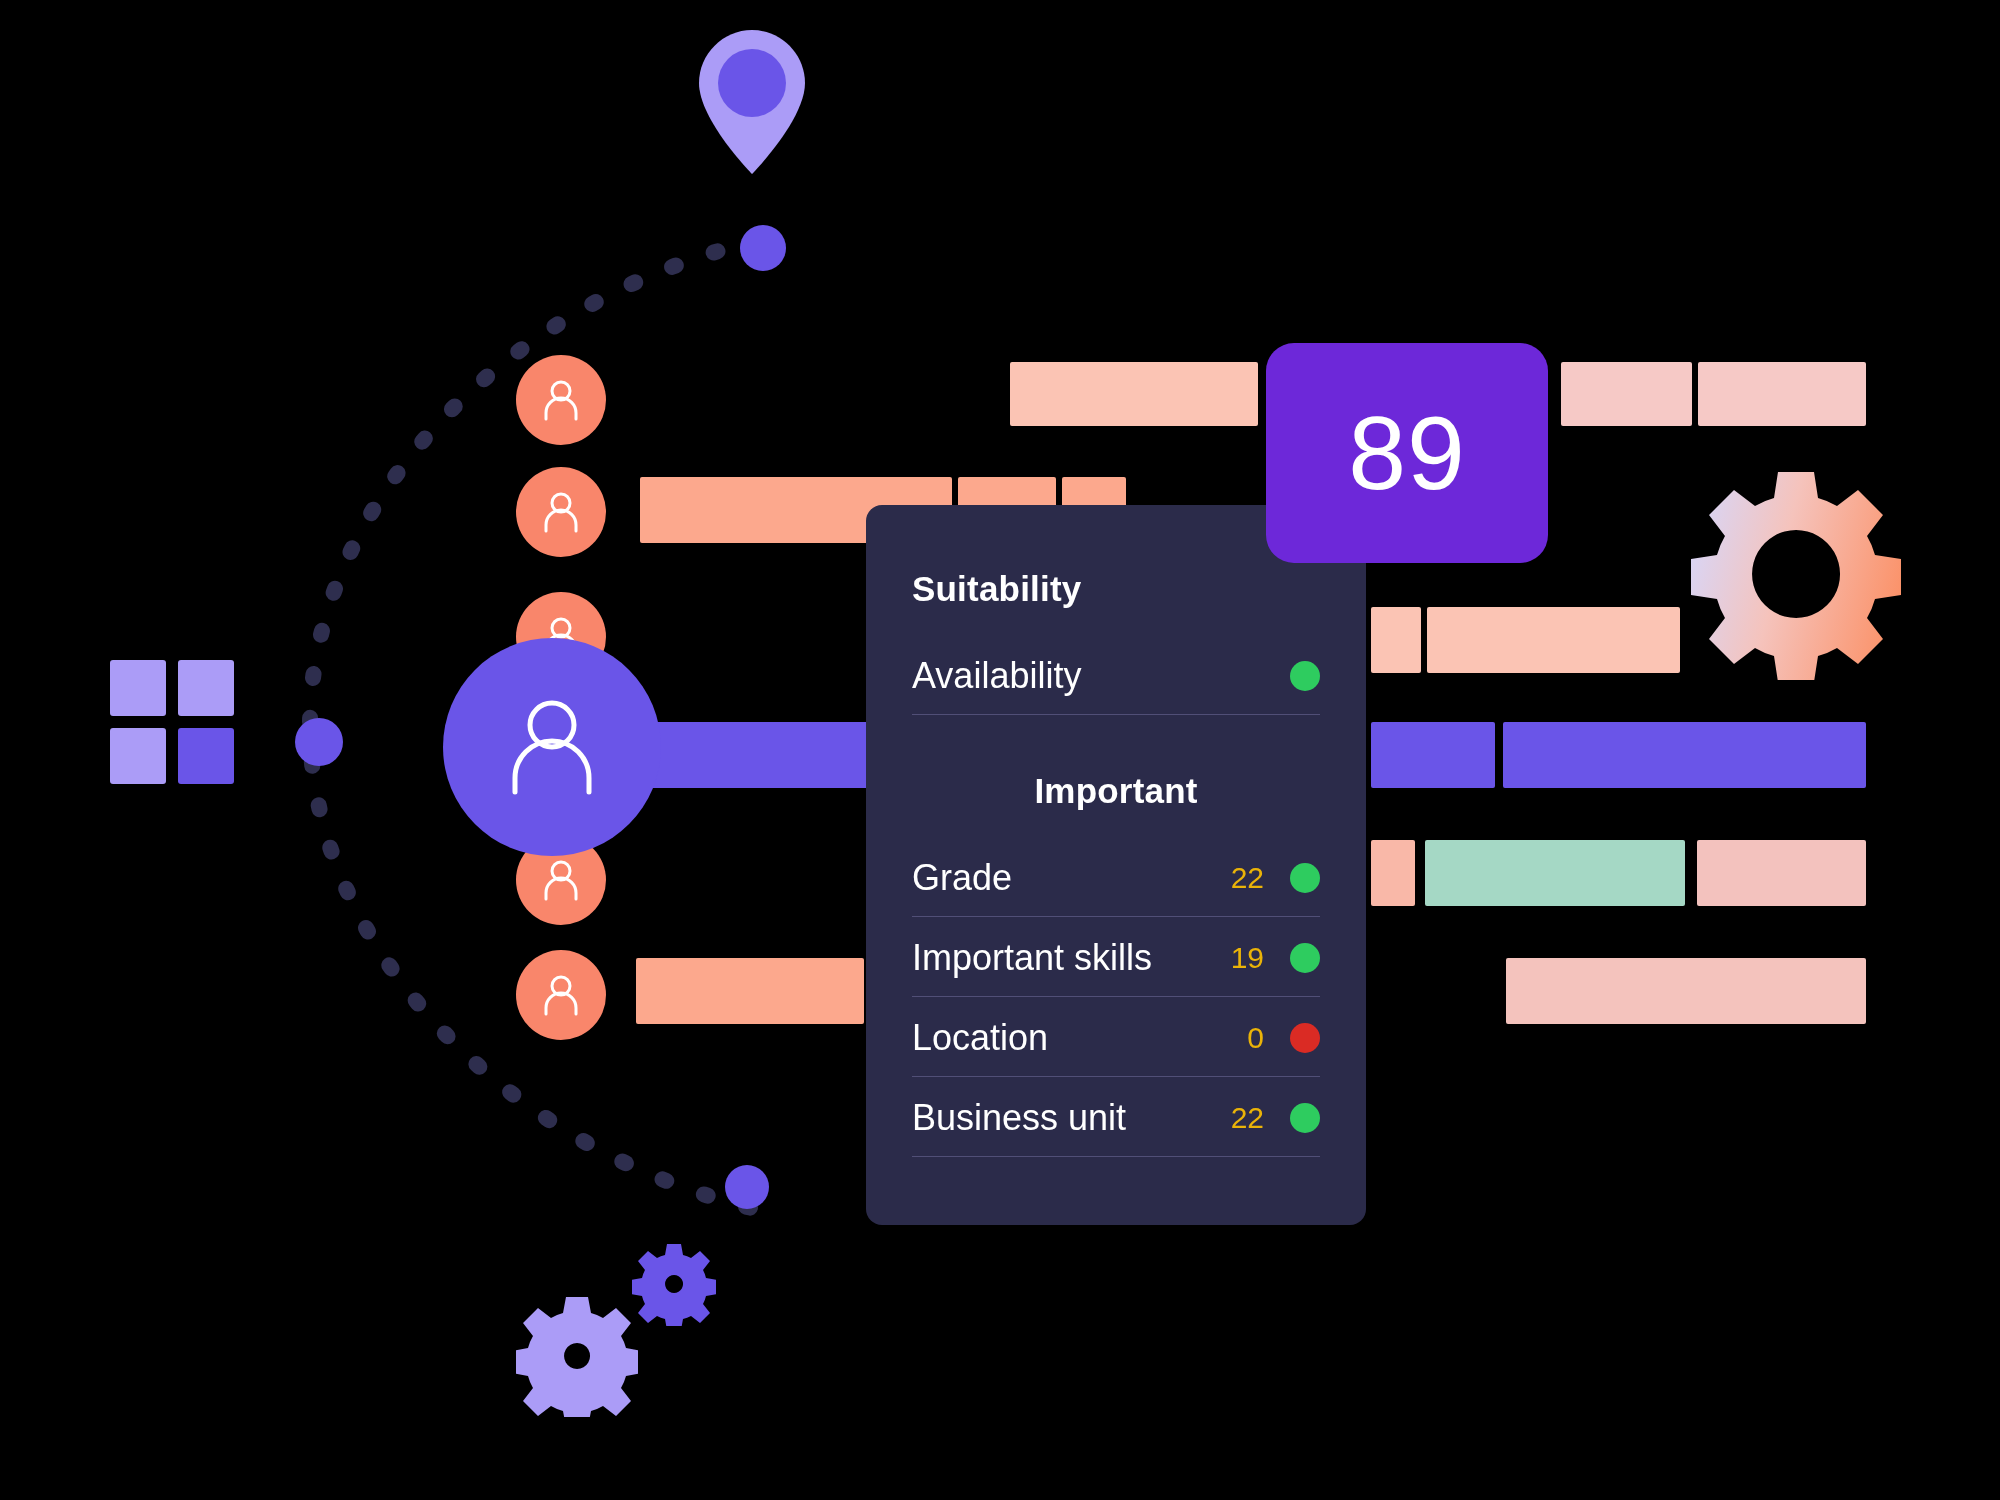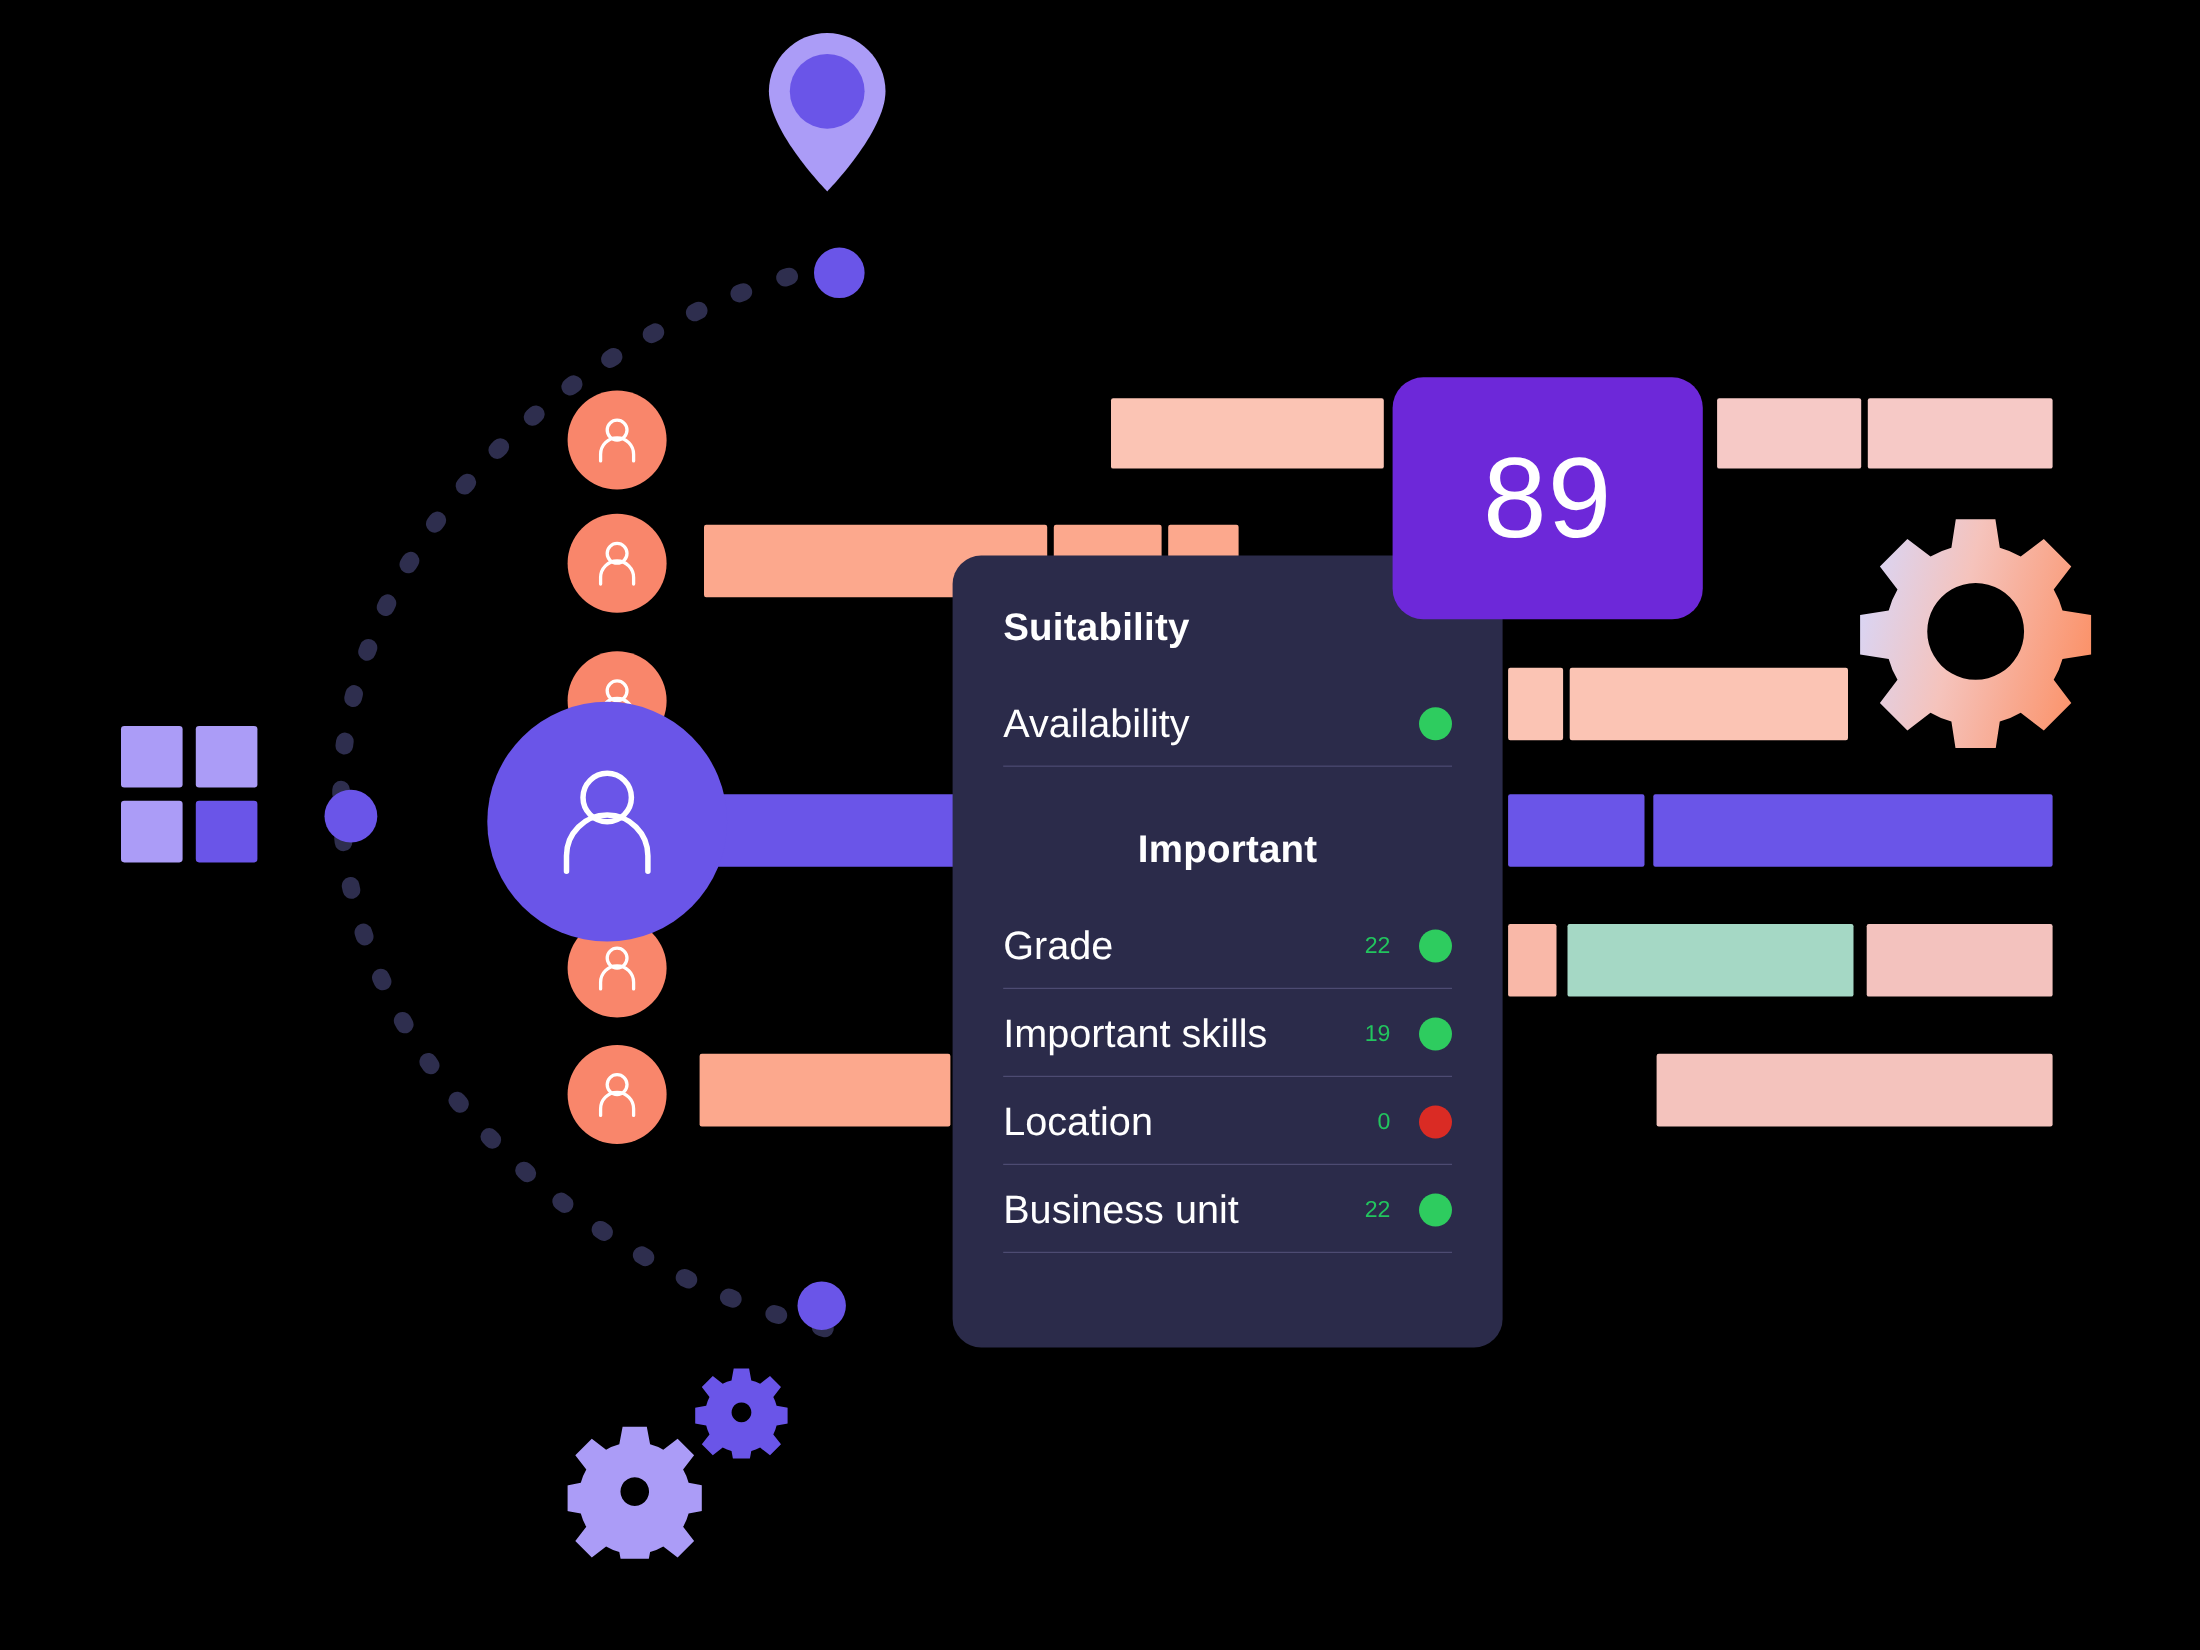--- a/index.html
+++ b/index.html
@@ -44,22 +44,22 @@
     font-size: 104px;
     font-weight: 400;
     letter-spacing: 1px;
     line-height: 1;
   }
 
   
   .card {
     position: absolute;
     background: #2B2B4A;
-    border-radius: 26px;
-    padding: 46px 46px 40px 46px;
+    border-radius: 16px;
+    padding: 64px 46px 40px 46px;
     color: #ffffff;
   }
   .card h3 {
     font-size: 35px;
     font-weight: 700;
     letter-spacing: 0.2px;
     margin-bottom: 46px;
   }
   .card h3.second { margin-top: 56px; text-align: center; }
   .row {
@@ -70,22 +70,22 @@
     min-height: 44px;
   }
   .row .label {
     font-size: 36px;
     font-weight: 400;
     color: #FFFFFF;
     flex: 1 1 auto;
     white-space: nowrap;
   }
   .row .value {
-    font-size: 21px;
-    color: #22c55e;
+    font-size: 30px;
+    color: #eab308;
     margin-right: 26px;
     text-align: right;
     min-width: 46px;
   }
   .dot {
     width: 30px; height: 30px; border-radius: 50%;
     flex: 0 0 auto;
   }
   .dot.green { background: #2ECC5F; }
   .dot.red   { background: #DA2B24; }

